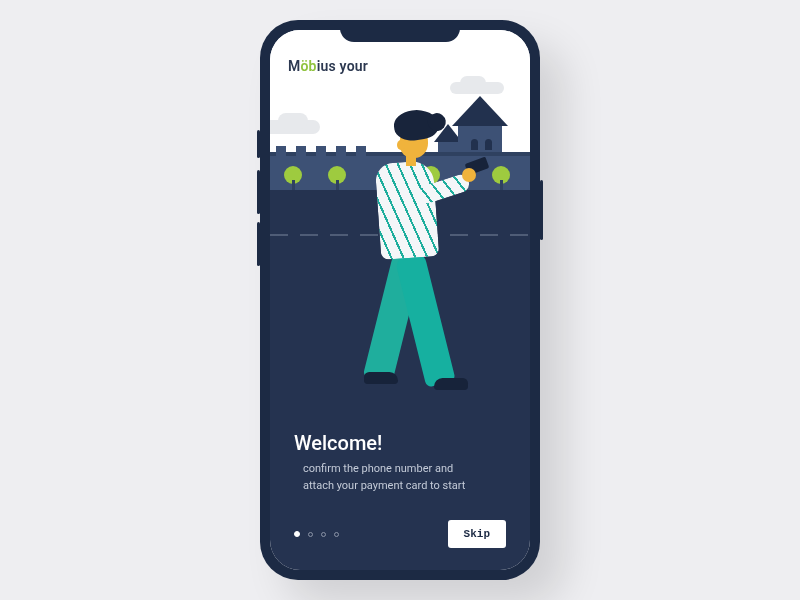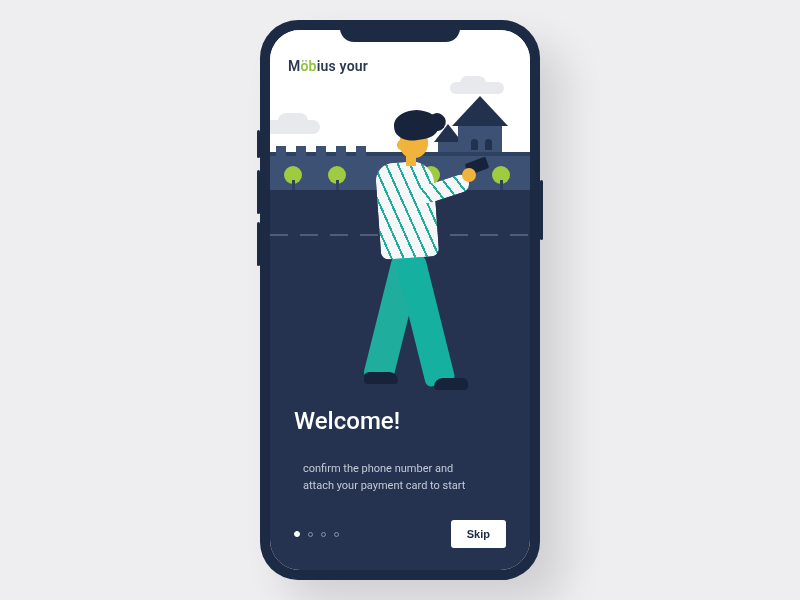--- a/index.html
+++ b/index.html
@@ -111,30 +111,31 @@
   .leg-back{position:absolute; top:142px; left:38px; width:30px; height:130px; background:#1fae9d; border-radius:12px 12px 6px 6px; transform:rotate(14deg);}
   .leg-front{position:absolute; top:142px; left:70px; width:30px; height:134px; background:#16b0a0; border-radius:12px 12px 6px 6px; transform:rotate(-14deg);}
   .shoe1{position:absolute; top:262px; left:24px; width:34px;height:12px;background:#17233a;border-radius:6px 10px 4px 4px;}
   .shoe2{position:absolute; top:268px; left:94px; width:34px;height:12px;background:#17233a;border-radius:10px 6px 4px 4px;}
 
   
   .content {
     position:absolute; left:0; right:0; bottom:0; padding: 0 24px 22px 24px;
     color:#fff; z-index:40;
   }
-  .title { font-size:24px; font-weight:500; margin-bottom:26px; }
+  .title { font-size:20px; font-weight:500; margin-bottom:6px; }
   .subtitle { font-size:11px; line-height:1.5; color:#c4cbd8; max-width:180px; margin-bottom:26px;margin-left:9px;}
   .footer-row { display:flex; align-items:center; justify-content:space-between; }
   .dots { display:flex; gap:8px; align-items:center;}
   .dot { width:5px;height:5px;border-radius:50%; border:1px solid #8a93a6;}
   .dot.active{ background:#fff; border-color:#fff; width:6px;height:6px;}
   .skip-btn {
     background:#fff; color:#1c2a44; border:none;
     font-size:11px; font-weight:600; padding:8px 16px; border-radius:3px;
     cursor:pointer;
+    font-family:Liberation Mono, monospace;
   }
 </style>
 </head>
 <body>
 
 <div class="phone">
   <div class="notch"></div>
   <div class="side-btn sb-l1"></div>
   <div class="side-btn sb-l2"></div>
   <div class="side-btn sb-l3"></div>

